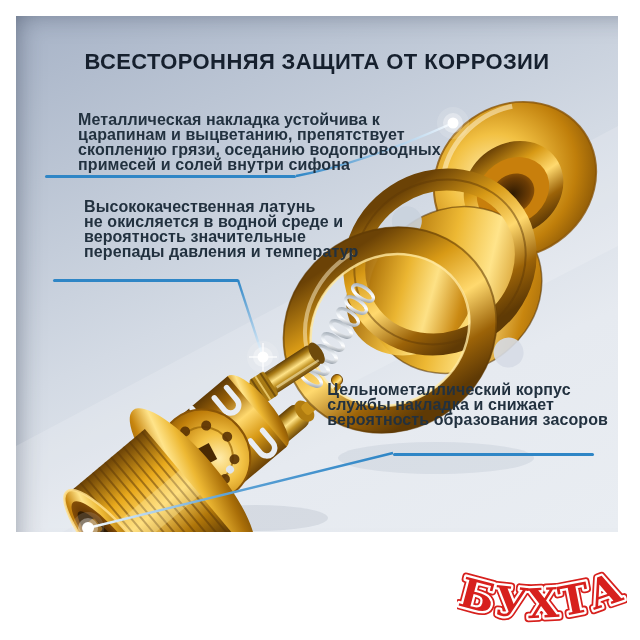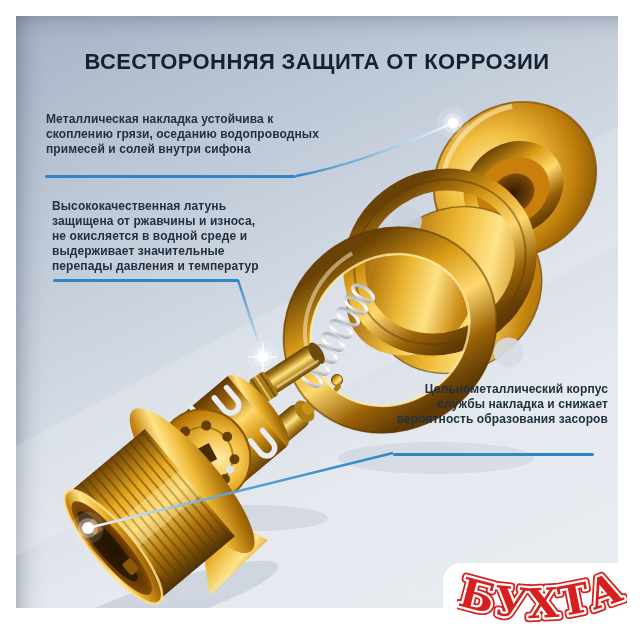--- a/index.html
+++ b/index.html
@@ -2,33 +2,33 @@
 <html><head>
 <meta charset="utf-8">
 <style>
   html,body{margin:0;padding:0;}
   body{
     width:640px;height:640px;position:relative;overflow:hidden;
     background:#ffffff;
     font-family:"Liberation Sans", sans-serif;
   }
   .photo{
-    position:absolute;left:16px;top:16px;width:602px;height:592px;
+    position:absolute;left:16px;top:16px;width:602px;height:516px;
     background:linear-gradient(155deg,#a7b3c7 0%,#bbc5d4 22%,#d3dae4 48%,#e6eaf0 72%,#e9edf2 100%);
     box-shadow:inset 16px 12px 30px -20px rgba(30,40,60,.6);
     overflow:hidden;
   }
   .title{
     position:absolute;left:0;top:33px;width:602px;text-align:center;
     font-size:22px;font-weight:bold;letter-spacing:.4px;color:#16202e;
   }
-  .ann{position:absolute;font-size:12px;font-weight:bold;color:#22313f;line-height:15px;letter-spacing:.1px;}
+  .ann{position:absolute;font-size:16px;font-weight:bold;color:#22313f;line-height:15px;letter-spacing:.1px;margin-left:32px;}
   .ann-1{left:30px;top:96px;}
   .ann-2{left:36px;top:183px;}
-  .ann-3{right:10px;top:366px;text-align:right;}
+  .ann-3{right:10px;top:366px;}
   .underline{position:absolute;height:3px;border-radius:2px;background:#2f86c6;}
   .u1{left:29px;top:159px;width:251px;}
   .u2{left:37px;top:263px;width:186px;}
   .u3{left:377px;top:437px;width:201px;}
   .overlay{position:absolute;left:0;top:0;}
   .logo-card{
     position:absolute;right:0;bottom:0;width:197px;height:77px;
     background:#ffffff;border-top-left-radius:18px;z-index:5;
   }
   .logo-svg{position:absolute;left:14px;top:8px;}
@@ -254,30 +254,30 @@
       <circle cx="72" cy="512" r="16" fill="#ffffff" opacity=".14"></circle>
       <circle cx="72" cy="512" r="10" fill="#ffffff" opacity=".35"></circle>
       <circle cx="72" cy="512" r="6" fill="#ffffff"></circle>
     </g>
   </svg>
 
   <div class="title">ВСЕСТОРОННЯЯ ЗАЩИТА ОТ КОРРОЗИИ</div>
 
   <div class="ann ann-1">
     <div>Металлическая накладка устойчива к</div>
+    <div>царапинам и выцветанию, препятствует</div>
     <div>скоплению грязи, оседанию водопроводных</div>
     <div>примесей и солей внутри сифона</div>
   </div>
   <div class="underline u1"></div>
 
   <div class="ann ann-2">
     <div>Высококачественная латунь</div>
-    <div>защищена от ржавчины и износа,</div>
     <div>не окисляется в водной среде и</div>
-    <div>выдерживает значительные</div>
+    <div>вероятность значительные</div>
     <div>перепады давления и температур</div>
   </div>
   <div class="underline u2"></div>
 
   <div class="ann ann-3">
     <div>Цельнометаллический корпус</div>
     <div>службы накладка и снижает</div>
     <div>вероятность образования засоров</div>
   </div>
   <div class="underline u3"></div>

